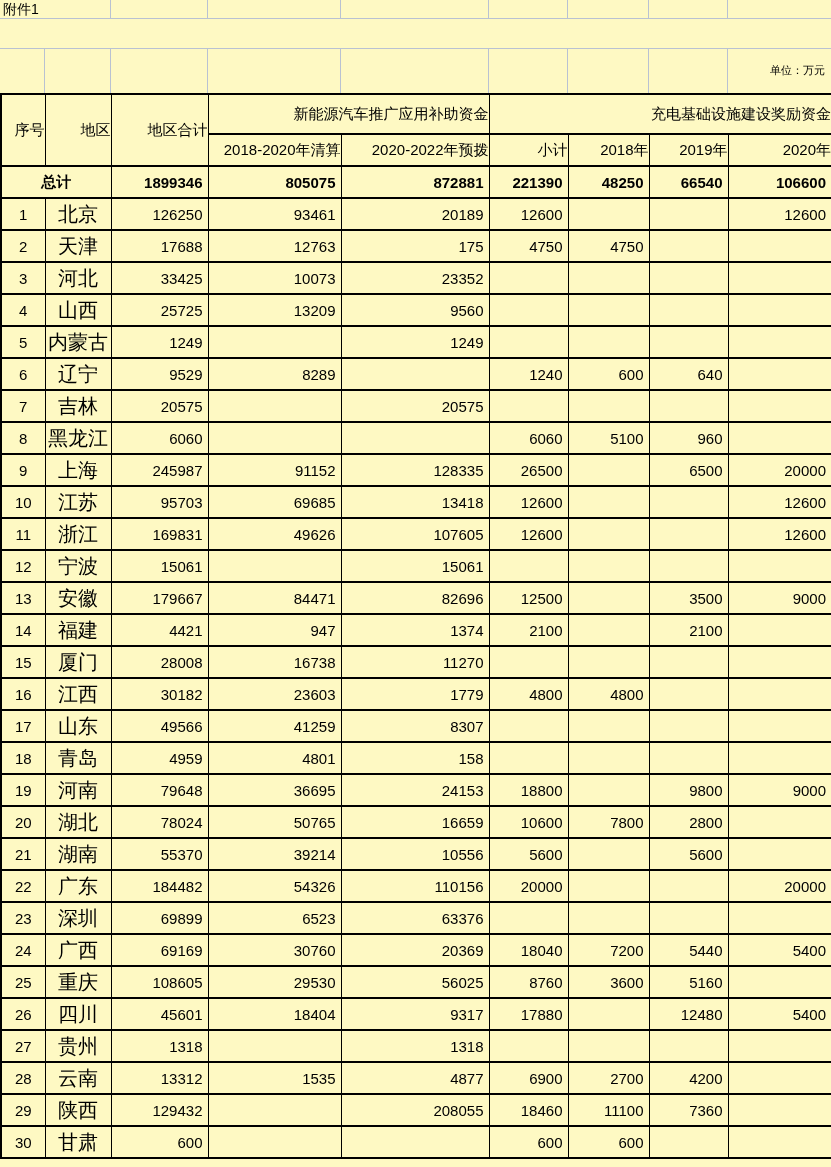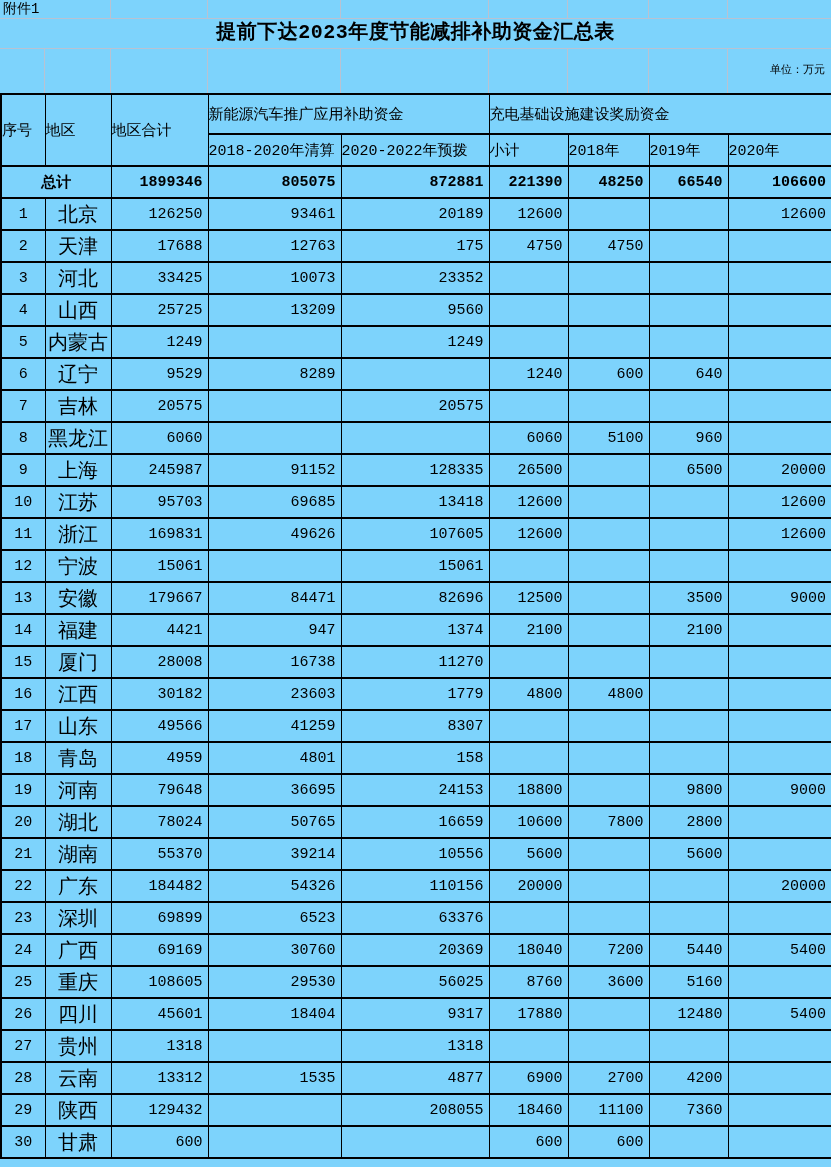--- a/index.html
+++ b/index.html
@@ -1,22 +1,22 @@
 <!DOCTYPE html>
 <html><head>
 <meta charset="utf-8">
 <style>
   * { margin:0; padding:0; box-sizing:border-box; }
   html,body { background:#ffffff; }
   .sheet {
     position:relative;
     width:831px; height:1167px;
-    background:#7dd3fc;
+    background:#fef9c3;
     color:#000;
-    font-family:Liberation Mono, monospace;
+    font-family:Liberation Sans, sans-serif;
     overflow:hidden;
   }
   
   .hline { position:absolute; left:0; width:831px; height:1px; background:#b9c2d2; }
   .vline { position:absolute; width:1px; background:#b9c2d2; }
 
   .attachment {
     position:absolute; top:0; left:3px; height:18px;
     line-height:18px; font-size:14px;
   }
@@ -38,21 +38,21 @@
   }
   .summary th, .summary td {
     border-left:1px solid #000; border-right:1px solid #000;
     border-top:2px solid #000; border-bottom:2px solid #000;
     padding:0; overflow:hidden; white-space:nowrap;
     font-weight:normal;
   }
   .summary thead tr.h1 { height:40px; }
   .summary thead tr.h2 { height:32px;margin-left:44px; }
   .summary tbody tr { height:32px; }
-  .summary th { text-align:left; font-size:15px; }
+  .summary th { text-align:right; font-size:15px; }
   td.c   { text-align:center; font-size:15px; }
   td.region { font-size:20px; }
   td.num { text-align:right; padding-right:5px; font-size:15px; }
   .b { font-weight:bold; }
   .sepL { border-left-width:2px; }
   tr.total td { font-weight:bold;margin-top:43px; }
 </style>
 </head>
 <body>
 
@@ -70,21 +70,20 @@
   <div class="vline" style="top:48px;height:45px;left:44px"></div>
   <div class="vline" style="top:48px;height:45px;left:110px"></div>
   <div class="vline" style="top:48px;height:45px;left:207px"></div>
   <div class="vline" style="top:48px;height:45px;left:340px"></div>
   <div class="vline" style="top:48px;height:45px;left:488px"></div>
   <div class="vline" style="top:48px;height:45px;left:567px"></div>
   <div class="vline" style="top:48px;height:45px;left:648px"></div>
   <div class="vline" style="top:48px;height:45px;left:727px"></div>
 
   <div class="attachment">附件1</div>
-  <div class="doc-title">提前下达2023年度节能减排补助资金汇总表</div>
   <div class="unit">单位：万元</div>
 
   <table class="summary">
     <colgroup>
       <col style="width:44px">
         <col style="width:66px">
         <col style="width:97px">
       <col style="width:133px">
         <col style="width:148px">
       <col style="width:79px">

